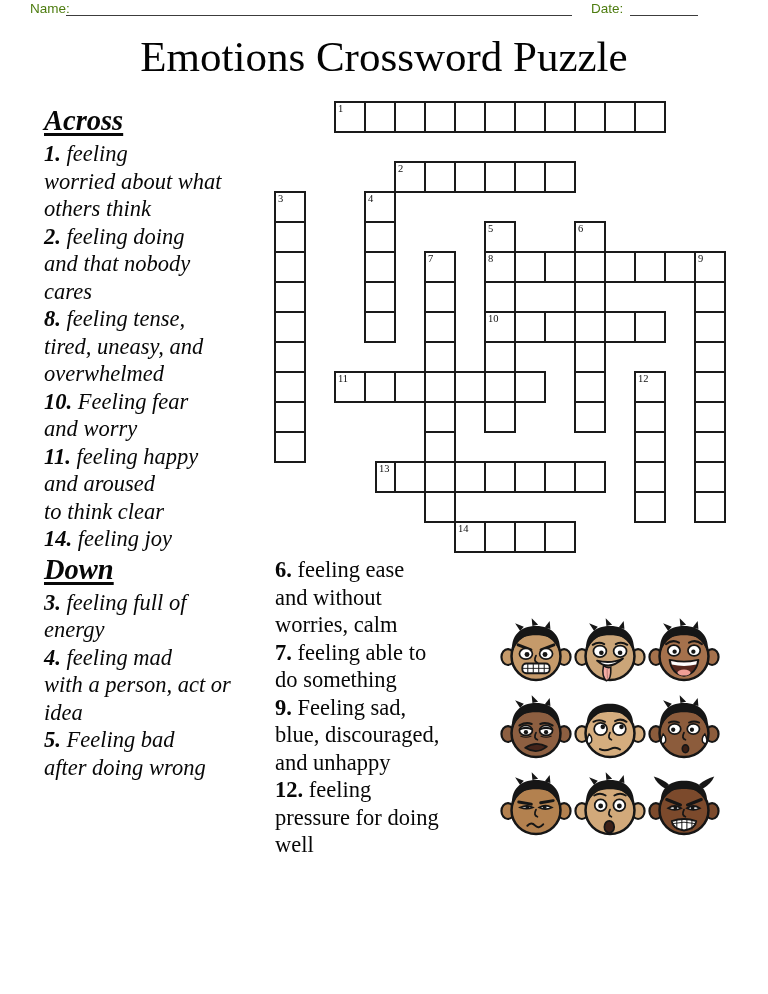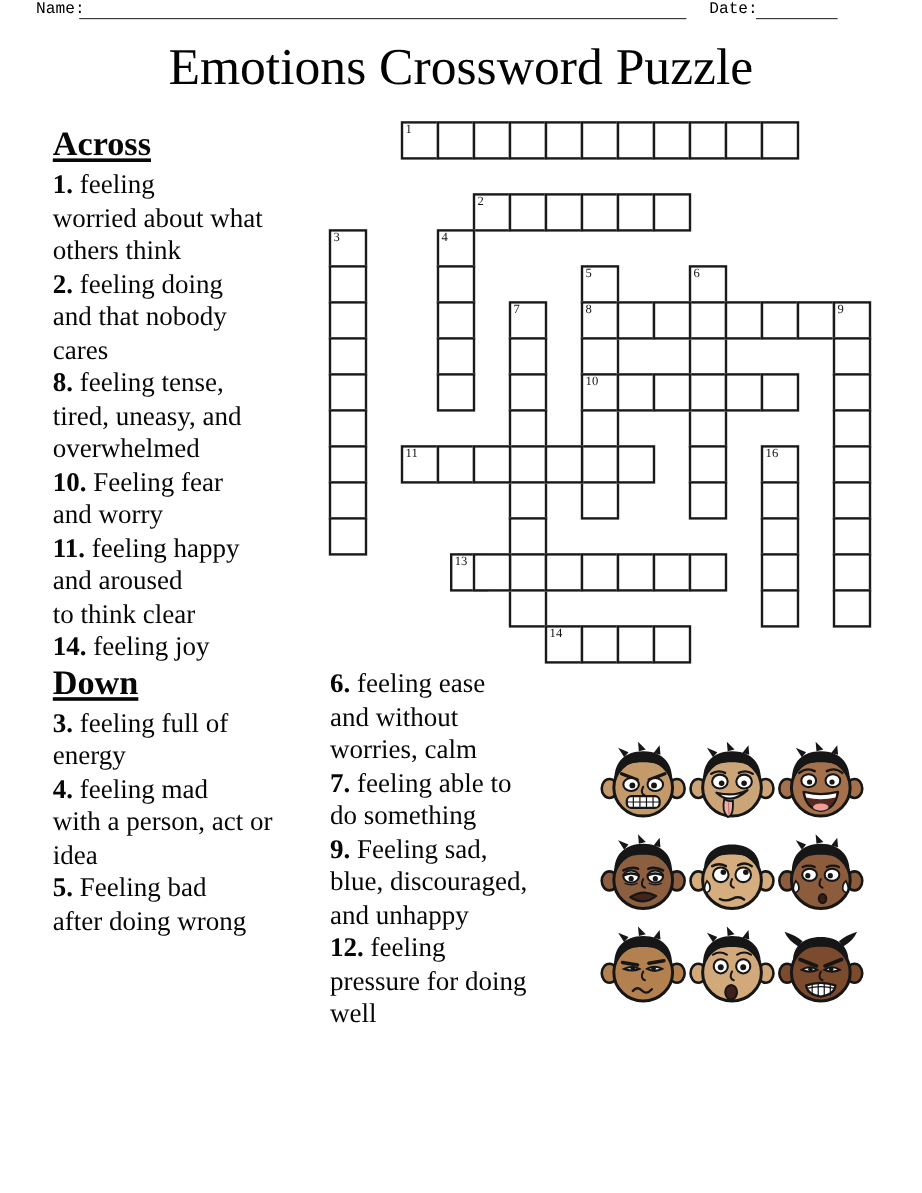--- a/index.html
+++ b/index.html
@@ -2,42 +2,42 @@
 <html><head>
 <meta charset="utf-8">
 <style>
   html,body { margin:0; padding:0; }
   body {
     width:768px; height:994px; position:relative; background:#ffffff;
     font-family:"Liberation Serif", serif; overflow:hidden;
   }
   
   .hdr-label {
-    position:absolute; top:1px; font-family:Liberation Mono, monospace;
-    font-size:13.5px; color:#000000; line-height:15px;
+    position:absolute; top:1px; font-family:Liberation Sans, sans-serif;
+    font-size:13.5px; color:#4d7c0f; line-height:15px;
   }
   .hdr-line { position:absolute; top:0; height:15px; border-bottom:1.6px solid #3c3c3c; }
   
   .title {
     position:absolute; top:33px; left:0; width:768px; text-align:center;
     font-size:43px; line-height:48px; color:#030303; font-weight:400;
   }
   
   .grid { position:absolute; left:275px; top:102px; width:452px; height:452px; }
   .cell {
     position:absolute; box-sizing:border-box; width:32px; height:32px;
     background:#ffffff; border:2px solid #1a1a1a;
   }
   .cellnum {
     position:absolute; top:0px; left:2px; font-size:10.5px; line-height:11px;
     font-family:"Liberation Serif", serif; color:#111;
   }
   
   .clue-col { position:absolute; color:#070707; }
-  .clue-col-left   { left:44px;  top:104px; width:235px; }
+  .clue-col-left   { left:44px;  top:104px; width:235px;font-style:italic; }
   .clue-col-middle { left:275px; top:556px; width:210px; }
   .clue-line { height:27.5px; line-height:27.5px; font-size:22.5px; white-space:nowrap; }
   .clue-num  { font-weight:bold; }
   .clue-heading {
     height:36px; line-height:33px; font-size:28.5px; font-weight:bold;
   }
   .clue-heading span {
     text-decoration:underline; text-decoration-thickness:2.5px; text-underline-offset:3px;
   }
   
@@ -148,21 +148,21 @@
     <div class="cell" style="left: 329px; top: 209px;"></div>
     <div class="cell" style="left: 359px; top: 209px;"></div>
     <div class="cell" style="left: 59px; top: 269px;">
       <span class="cellnum">11</span>
     </div>
     <div class="cell" style="left: 89px; top: 269px;"></div>
     <div class="cell" style="left: 119px; top: 269px;"></div>
     <div class="cell" style="left: 179px; top: 269px;"></div>
     <div class="cell" style="left: 239px; top: 269px;"></div>
     <div class="cell" style="left: 359px; top: 269px;">
-      <span class="cellnum">16</span>
+      <span class="cellnum">12</span>
     </div>
     <div class="cell" style="left: 359px; top: 299px;"></div>
     <div class="cell" style="left: 359px; top: 329px;"></div>
     <div class="cell" style="left: 359px; top: 359px;"></div>
     <div class="cell" style="left: 359px; top: 389px;"></div>
     <div class="cell" style="left: 100px; top: 359px; text-decoration: underline;">
       <span class="cellnum">13</span>
     </div>
     <div class="cell" style="left: 119px; top: 359px;"></div>
     <div class="cell" style="left: 179px; top: 359px;"></div>

